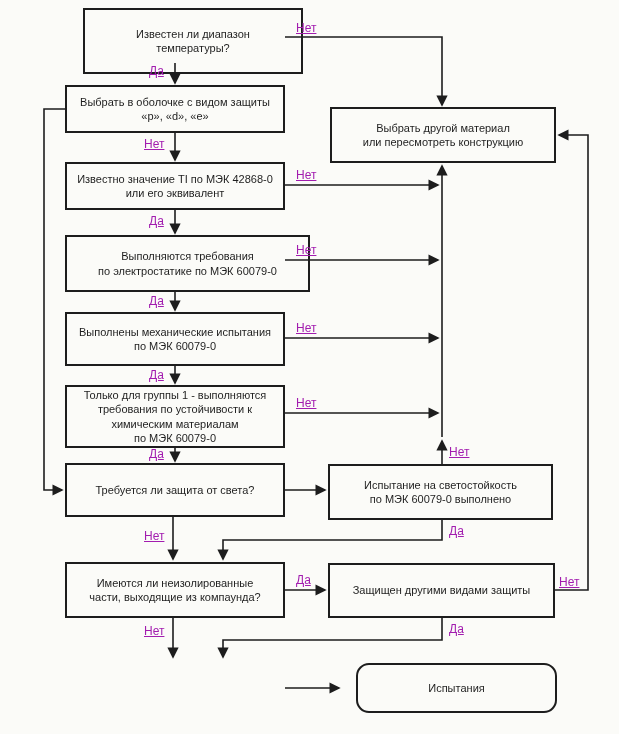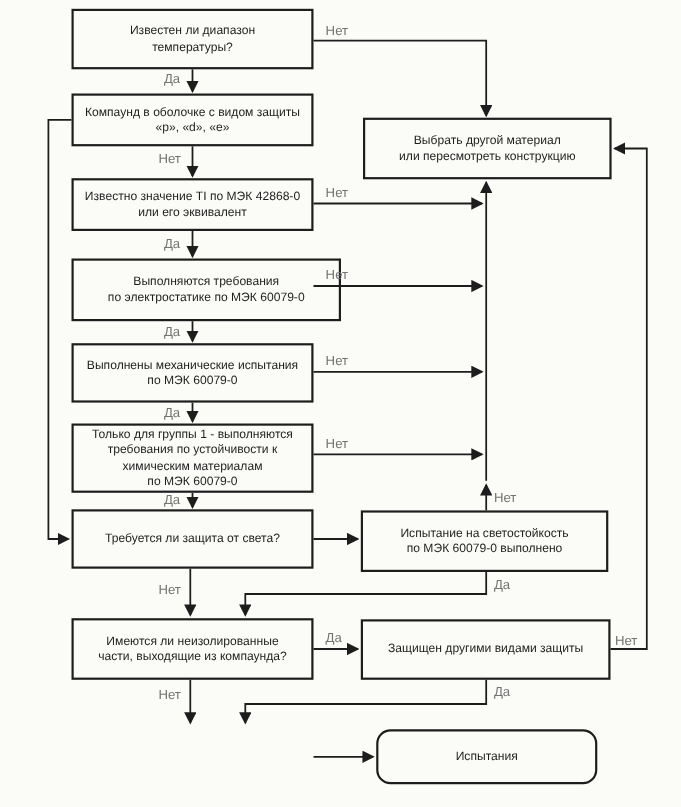--- a/index.html
+++ b/index.html
@@ -24,28 +24,29 @@
     display: flex;
     align-items: center;
     justify-content: center;
     text-align: center;
     white-space: pre-line;
     font-size: 11px;
     line-height: 1.3;
     padding: 2px 5px;
     background: transparent;
   }
-  .node.rounded { border-radius: 13px; }
+  .node.rounded { border-radius: 13px; margin-left: 14px; }
   .lbl {
     position: absolute;
     font-size: 12px;
-    color: #737373;
+    color: #a21caf;
+    text-decoration: underline;
   }
   
-  .n-temp      { left: 65px;  top: 8px;   width: 220px; height: 55px; }
+  .n-temp      { left: 83px;  top: 8px;   width: 220px; height: 66px; }
   .n-compound  { left: 65px;  top: 85px;  width: 220px; height: 48px; }
   .n-ti        { left: 65px;  top: 162px; width: 220px; height: 48px; }
   .n-electro   { left: 65px;  top: 235px; width: 245px; height: 57px; }
   .n-mech      { left: 65px;  top: 312px; width: 220px; height: 54px; }
   .n-chem      { left: 65px;  top: 385px; width: 220px; height: 63px; }
   .n-light     { left: 65px;  top: 463px; width: 220px; height: 54px; }
   .n-parts     { left: 65px;  top: 562px; width: 220px; height: 56px; }
   .n-submit    { left: 65px;  top: 660px; width: 220px; height: 60px; }
   .n-choose    { left: 330px; top: 107px; width: 226px; height: 56px; }
   .n-lighttest { left: 328px; top: 464px; width: 225px; height: 56px; }
@@ -84,21 +85,21 @@
       <path d="M442,520 V540 H223 V559" marker-end="url(#arrow)"></path>
       <path d="M285,590 H325" marker-end="url(#arrow)"></path>
       <path d="M173,618 V657" marker-end="url(#arrow)"></path>
       <path d="M442,618 V640 H223 V657" marker-end="url(#arrow)"></path>
       <path d="M285,688 H339" marker-end="url(#arrow)"></path>
     </g>
   </svg>
 
   <div class="node n-temp">Известен ли диапазон
 температуры?</div>
-  <div class="node n-compound">Компаунд в оболочке с видом защиты
+  <div class="node n-compound">Выбрать в оболочке с видом защиты
 «р», «d», «е»</div>
   <div class="node n-ti">Известно значение TI по МЭК 42868-0
 или его эквивалент</div>
   <div class="node n-electro">Выполняются требования
 по электростатике по МЭК 60079-0</div>
   <div class="node n-mech">Выполнены механические испытания
 по МЭК 60079-0</div>
   <div class="node n-chem">Только для группы 1 - выполняются
 требования по устойчивости к
 химическим материалам

